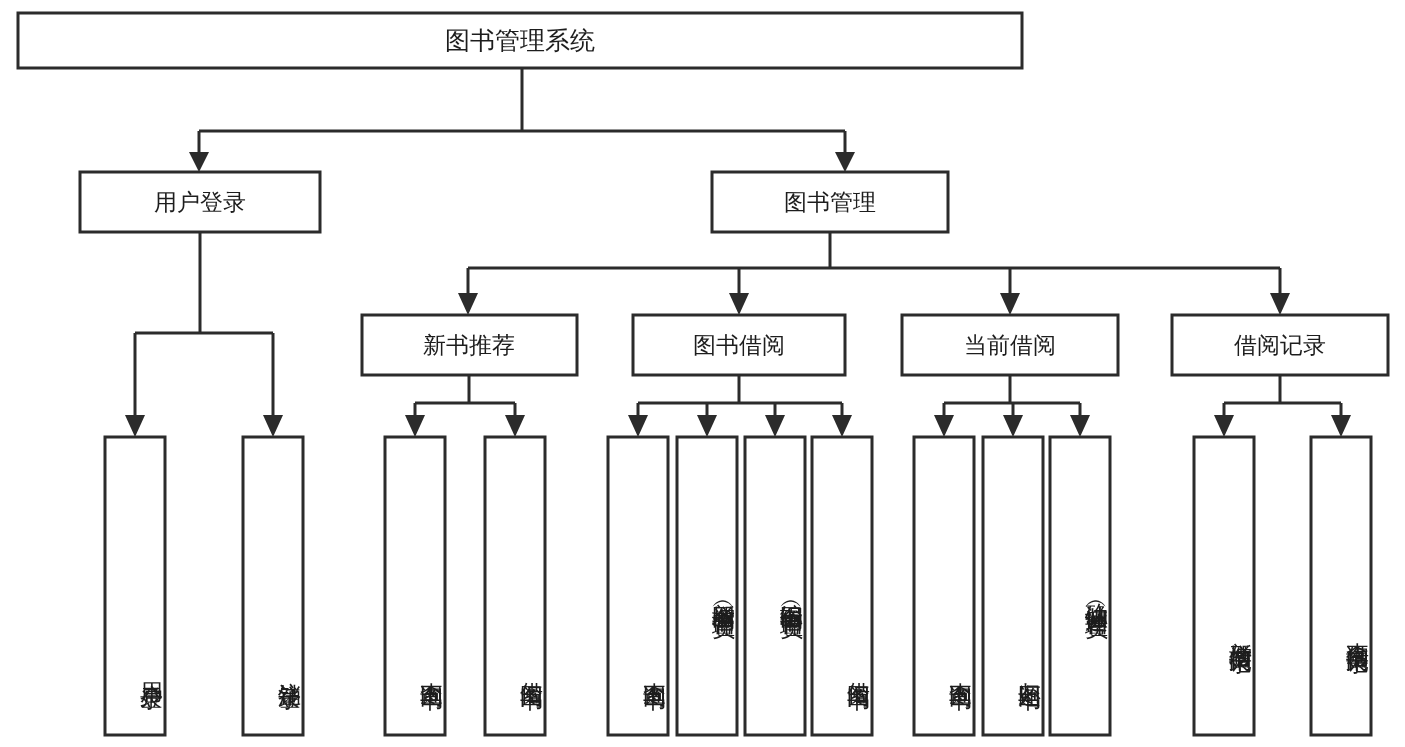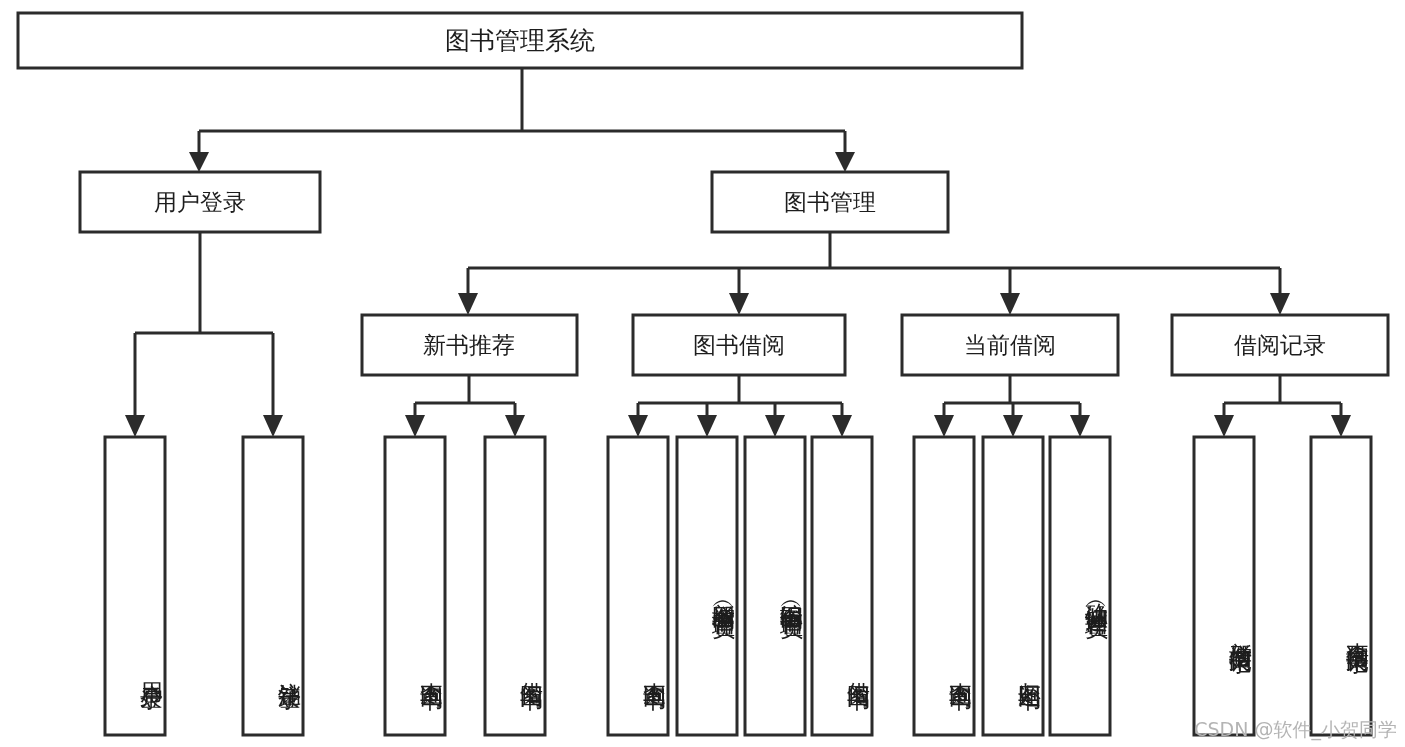--- a/index.html
+++ b/index.html
@@ -222,15 +222,14 @@
   <div class="leaf-label" style="left:745px; top:437px; width:60px; height:298px; padding-top:8px;">编辑图书（管理员）</div>
   <div class="leaf-label" style="left:812px; top:437px; width:60px; height:298px; padding-top:82px;">借阅图书</div>
 
   <div class="leaf-label" style="left:914px; top:437px; width:60px; height:298px; padding-top:82px;">查询图书</div>
   <div class="leaf-label" style="left:983px; top:437px; width:60px; height:298px; padding-top:82px;">归还图书</div>
   <div class="leaf-label" style="left:1050px; top:437px; width:60px; height:298px; padding-top:8px;">确认归还（管理员）</div>
 
   <div class="leaf-label" style="left:1194px; top:437px; width:60px; height:298px; padding-top:44px;">新增借阅记录</div>
   <div class="leaf-label" style="left:1311px; top:437px; width:60px; height:298px; padding-top:44px;">查询借阅记录</div>
 
-  <div class="watermark">CSDN @软件_小贺同学</div>
 
 </div>
 
 </body></html>

